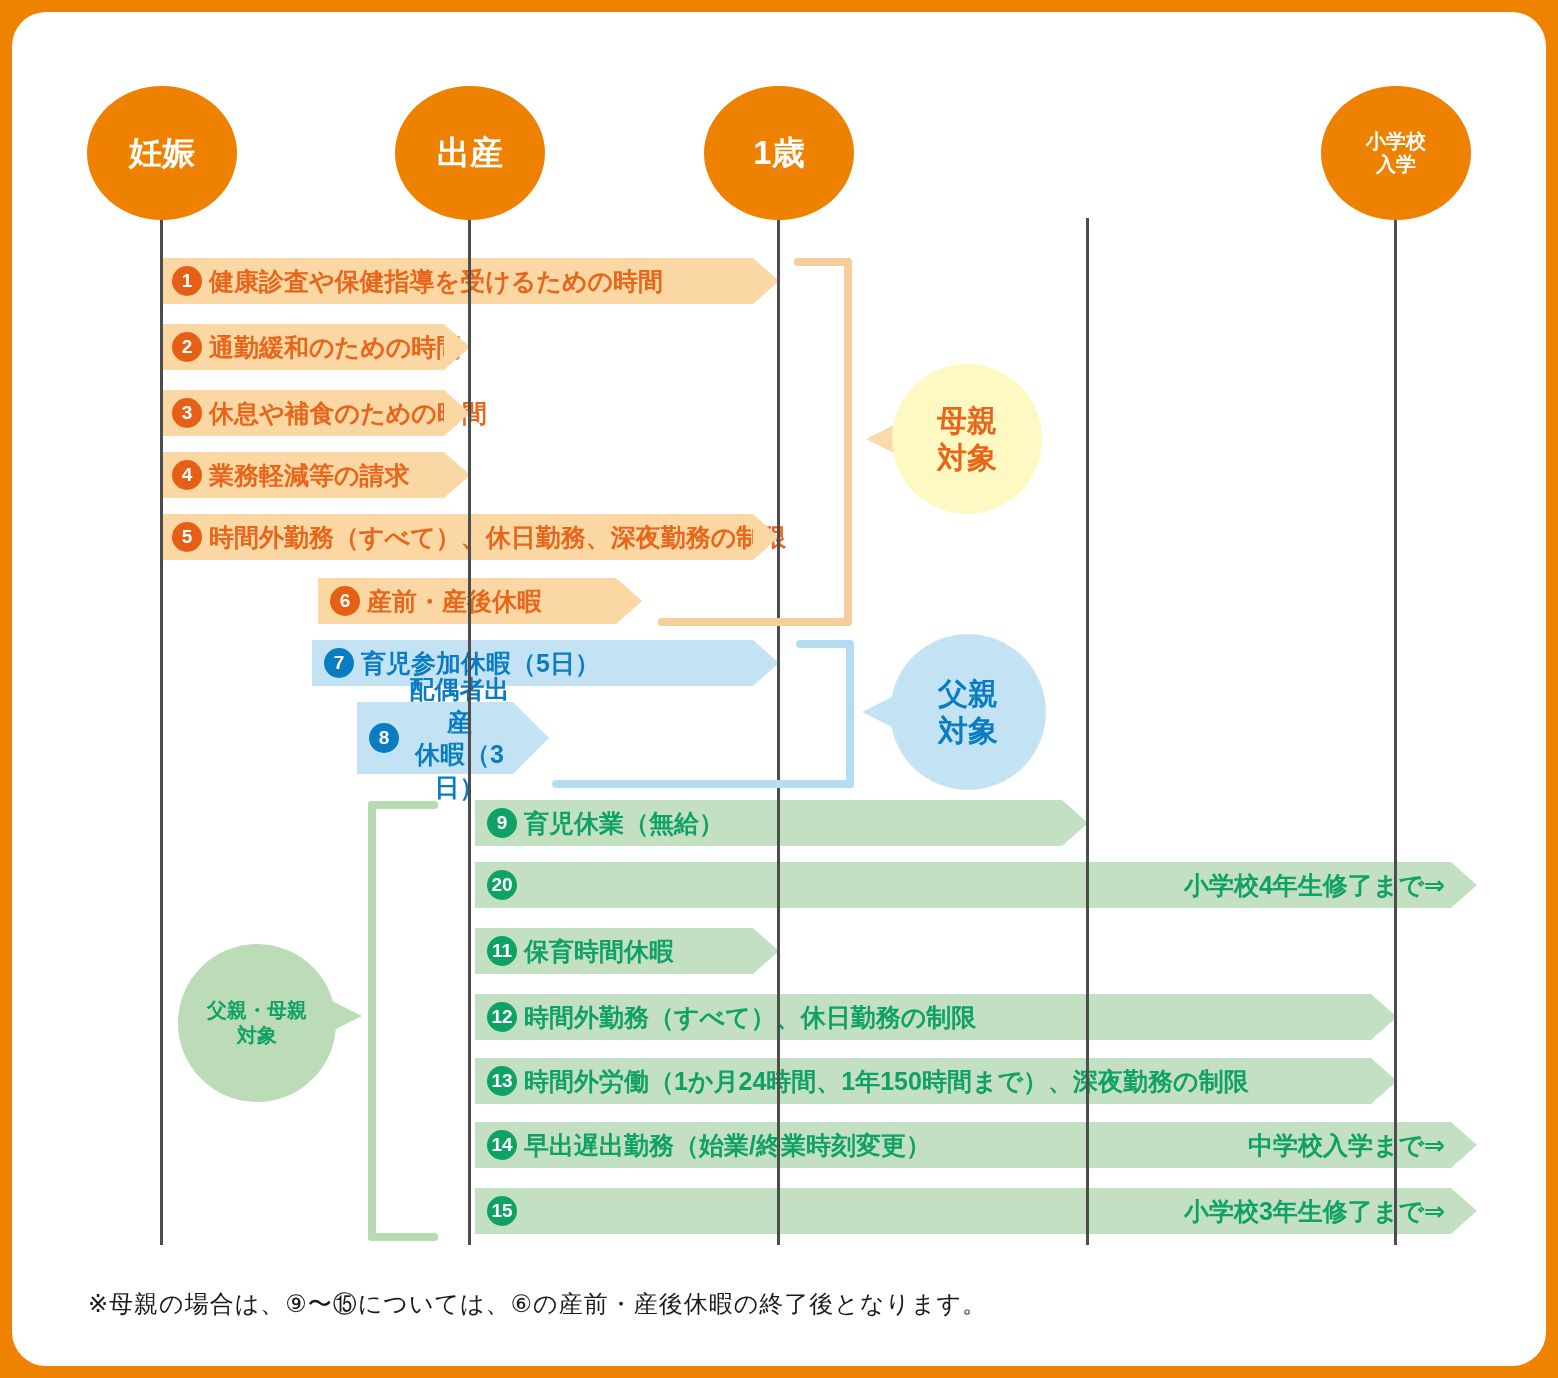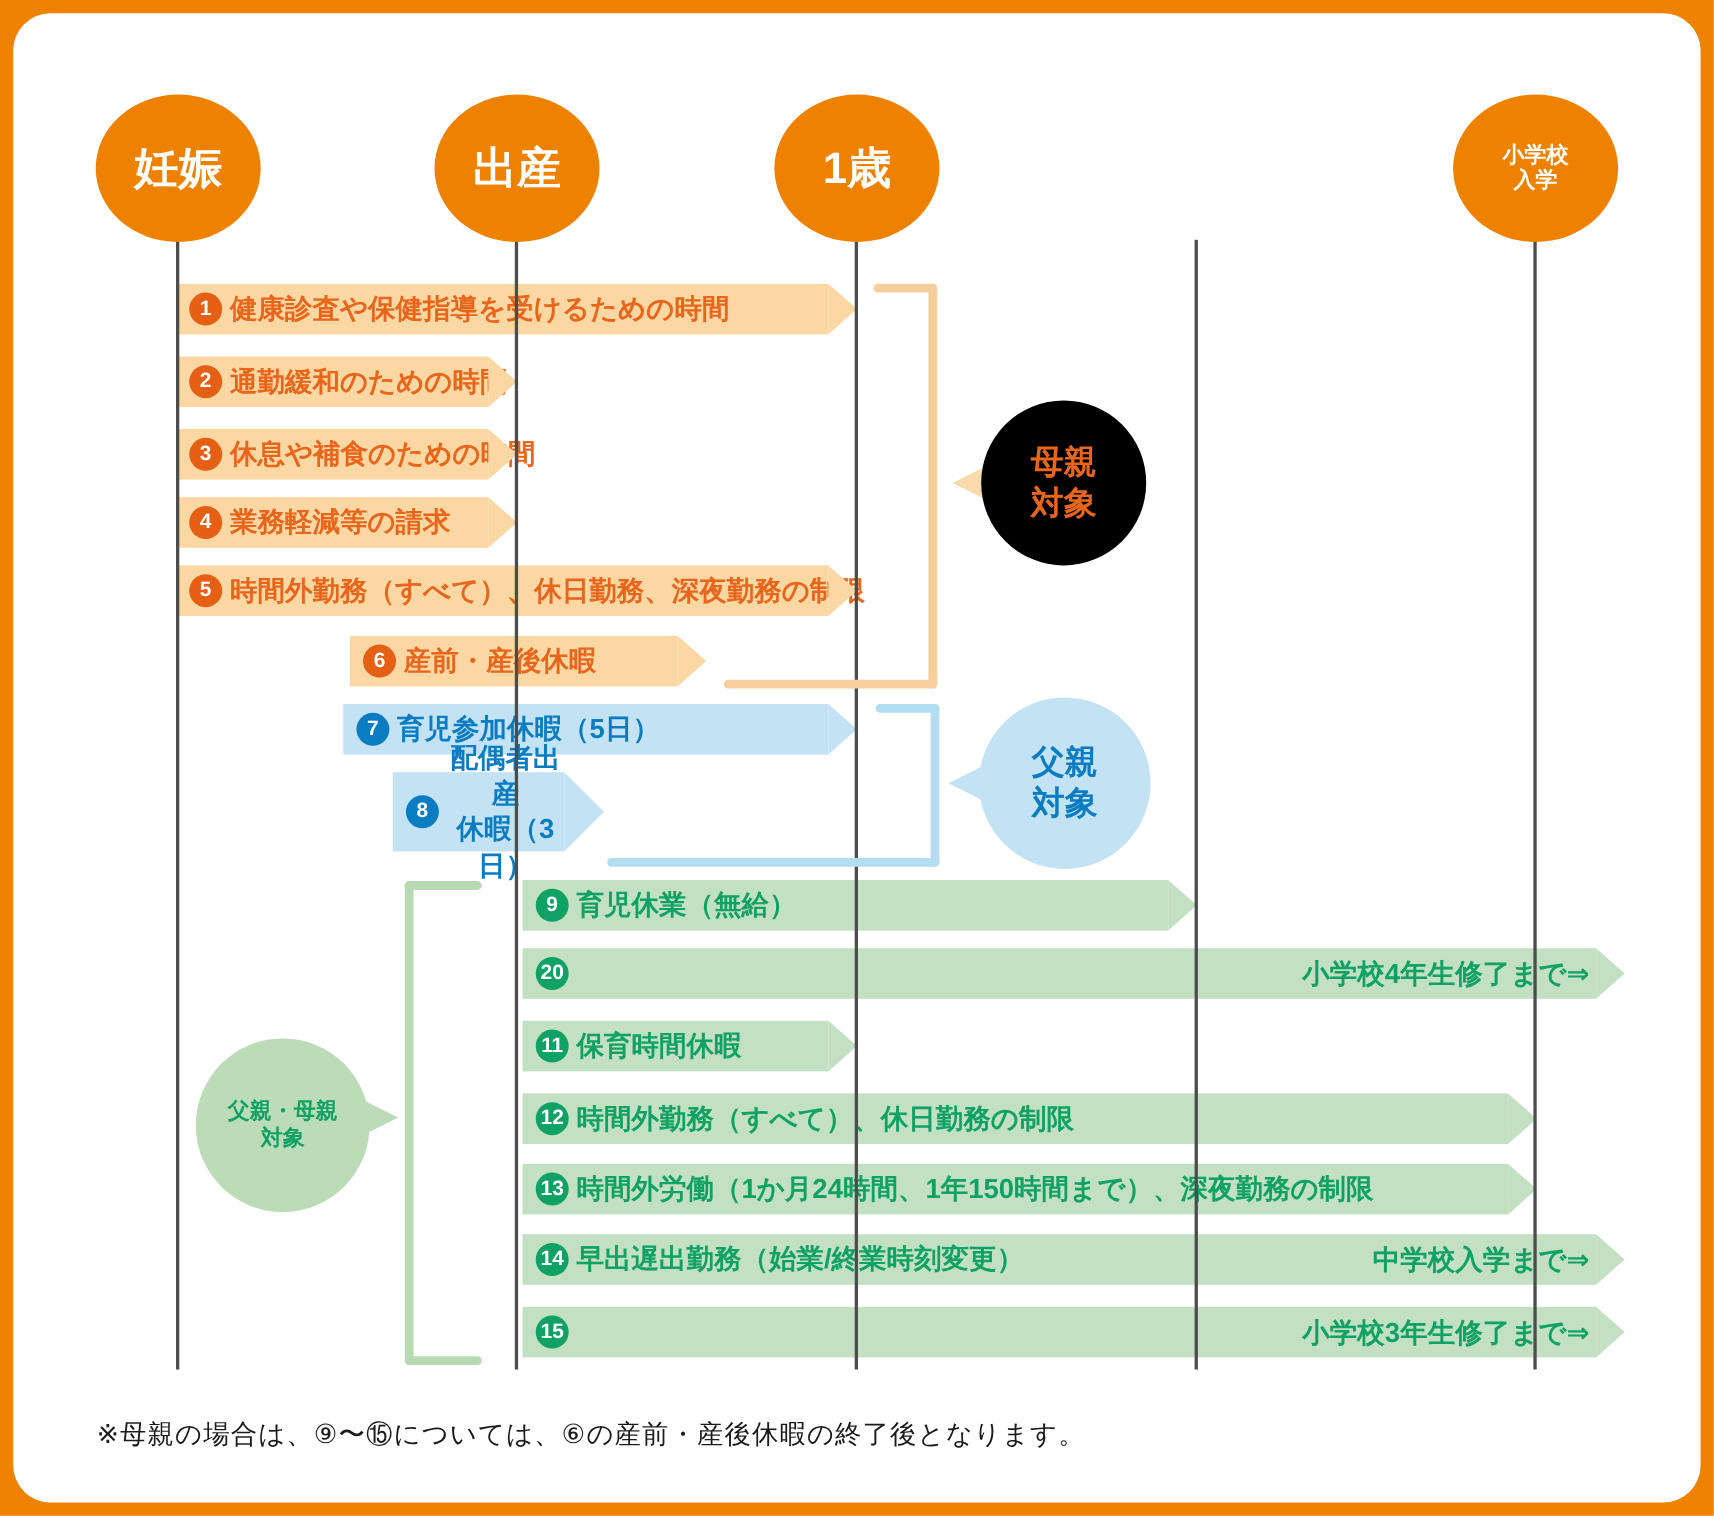--- a/index.html
+++ b/index.html
@@ -19,21 +19,21 @@
   }
   
   .vline{
     position:absolute;width:3px;background:#4d4d4d;z-index:3;
   }
   
   .circle{
     position:absolute;width:150px;height:134px;border-radius:50%;
     background:#EE8100;color:#ffffff;z-index:6;
     display:flex;align-items:center;justify-content:center;
-    font-weight:bold;font-size:40px;text-align:center;
+    font-weight:bold;font-size:33px;text-align:center;
     white-space:pre-line;line-height:1.15;
   }
   .circle.small{font-size:20px;}
   
   .bar{
     position:absolute;height:46px;z-index:2;
     display:flex;align-items:center;
     padding-left:12px;box-sizing:border-box;
     font-weight:bold;font-size:25px;white-space:nowrap;
     background:var(--fill);color:var(--txt);
@@ -62,21 +62,21 @@
   .bracket-orange{background:#F6CE9B;}
   .bracket-blue{background:#B4DDF2;}
   .bracket-green{background:#B7DAB2;}
   
   .bubble{
     position:absolute;border-radius:50%;z-index:5;
     display:flex;align-items:center;justify-content:center;
     font-weight:bold;font-size:30px;text-align:center;
     white-space:pre-line;line-height:1.25;
   }
-  .bubble.mother-bubble{background:#000000;color:#E8661C;}
+  .bubble.mother-bubble{background:#fef9c3;color:#E8661C;}
   .bubble.father-bubble{background:#C3E3F4;color:#0A7CC1;}
   .bubble.both-bubble{background:#BCDCB8;color:#10A165;font-size:20px;}
   .bubble-tail{position:absolute;width:0;height:0;z-index:5;}
   .tail-left-orange{border-top:18px solid transparent;border-bottom:18px solid transparent;border-right:36px solid #FAD9AC;}
   .tail-left-blue{border-top:18px solid transparent;border-bottom:18px solid transparent;border-right:36px solid #C3E3F4;}
   .tail-right-green{border-top:18px solid transparent;border-bottom:18px solid transparent;border-left:36px solid #BCDCB8;}
   
   .footnote{
     position:absolute;left:88px;top:1288px;z-index:2;
     font-size:24px;color:#1a1a1a;font-weight:500;letter-spacing:1px;

